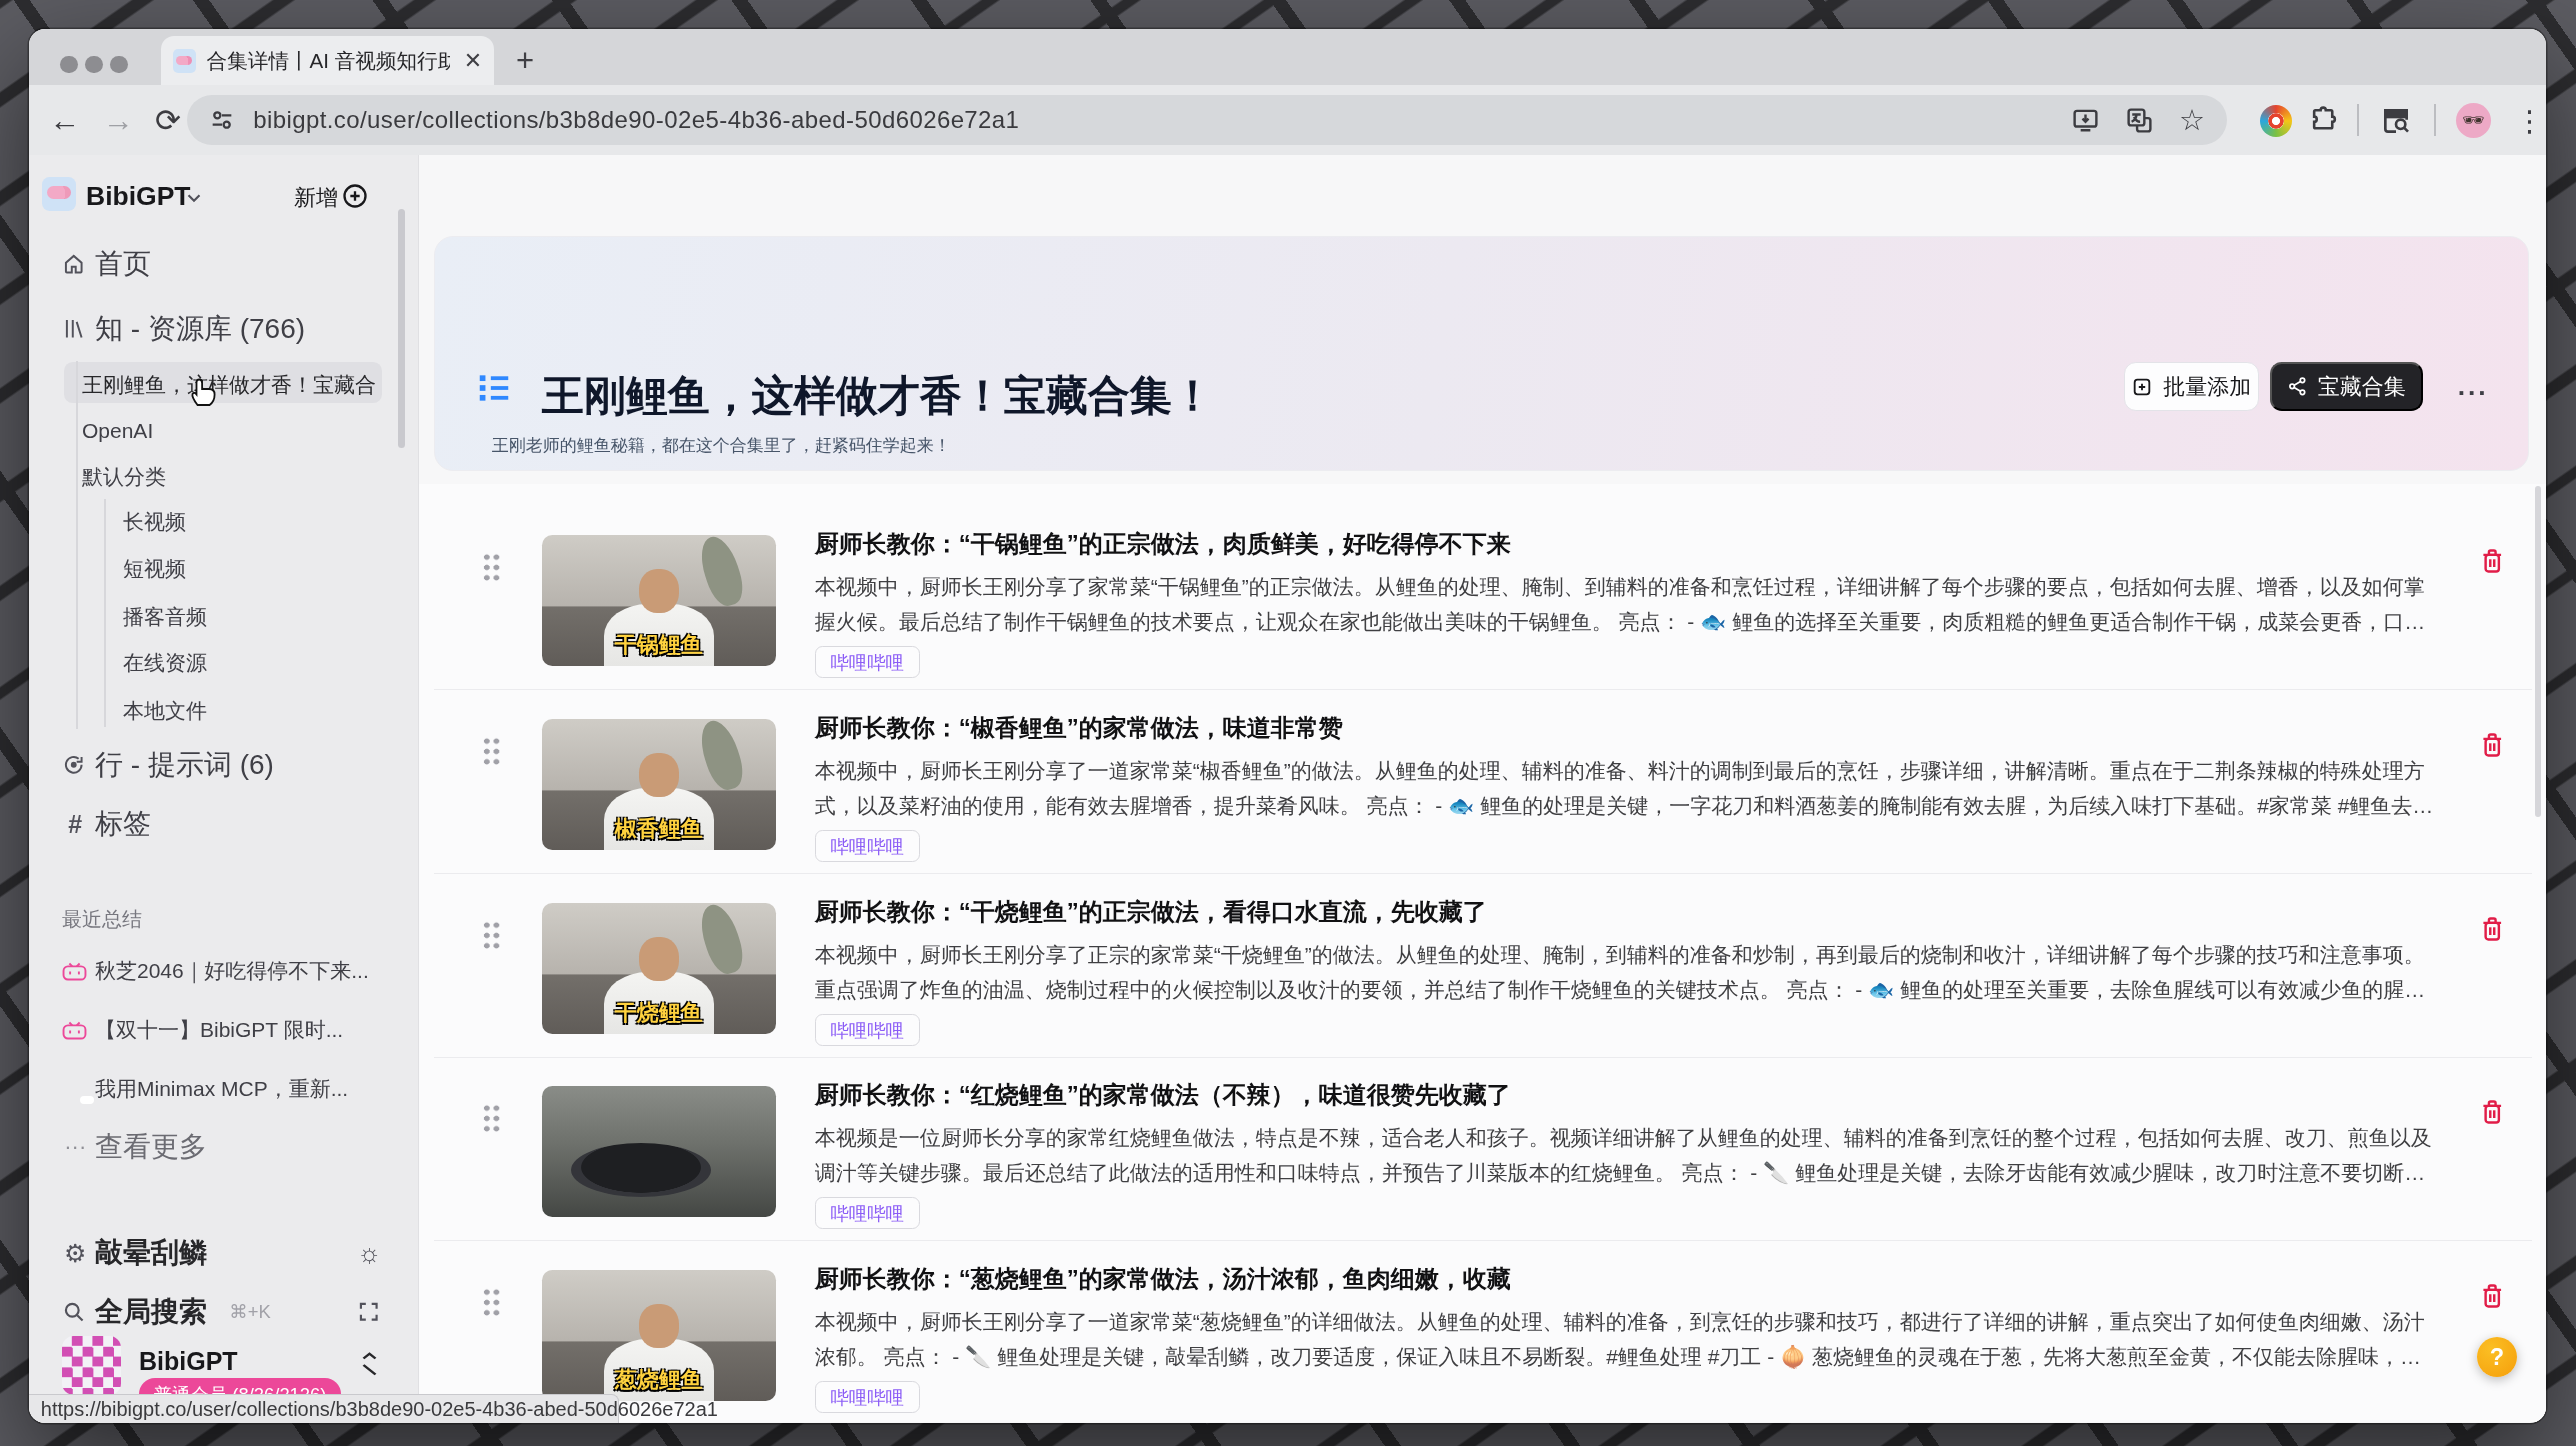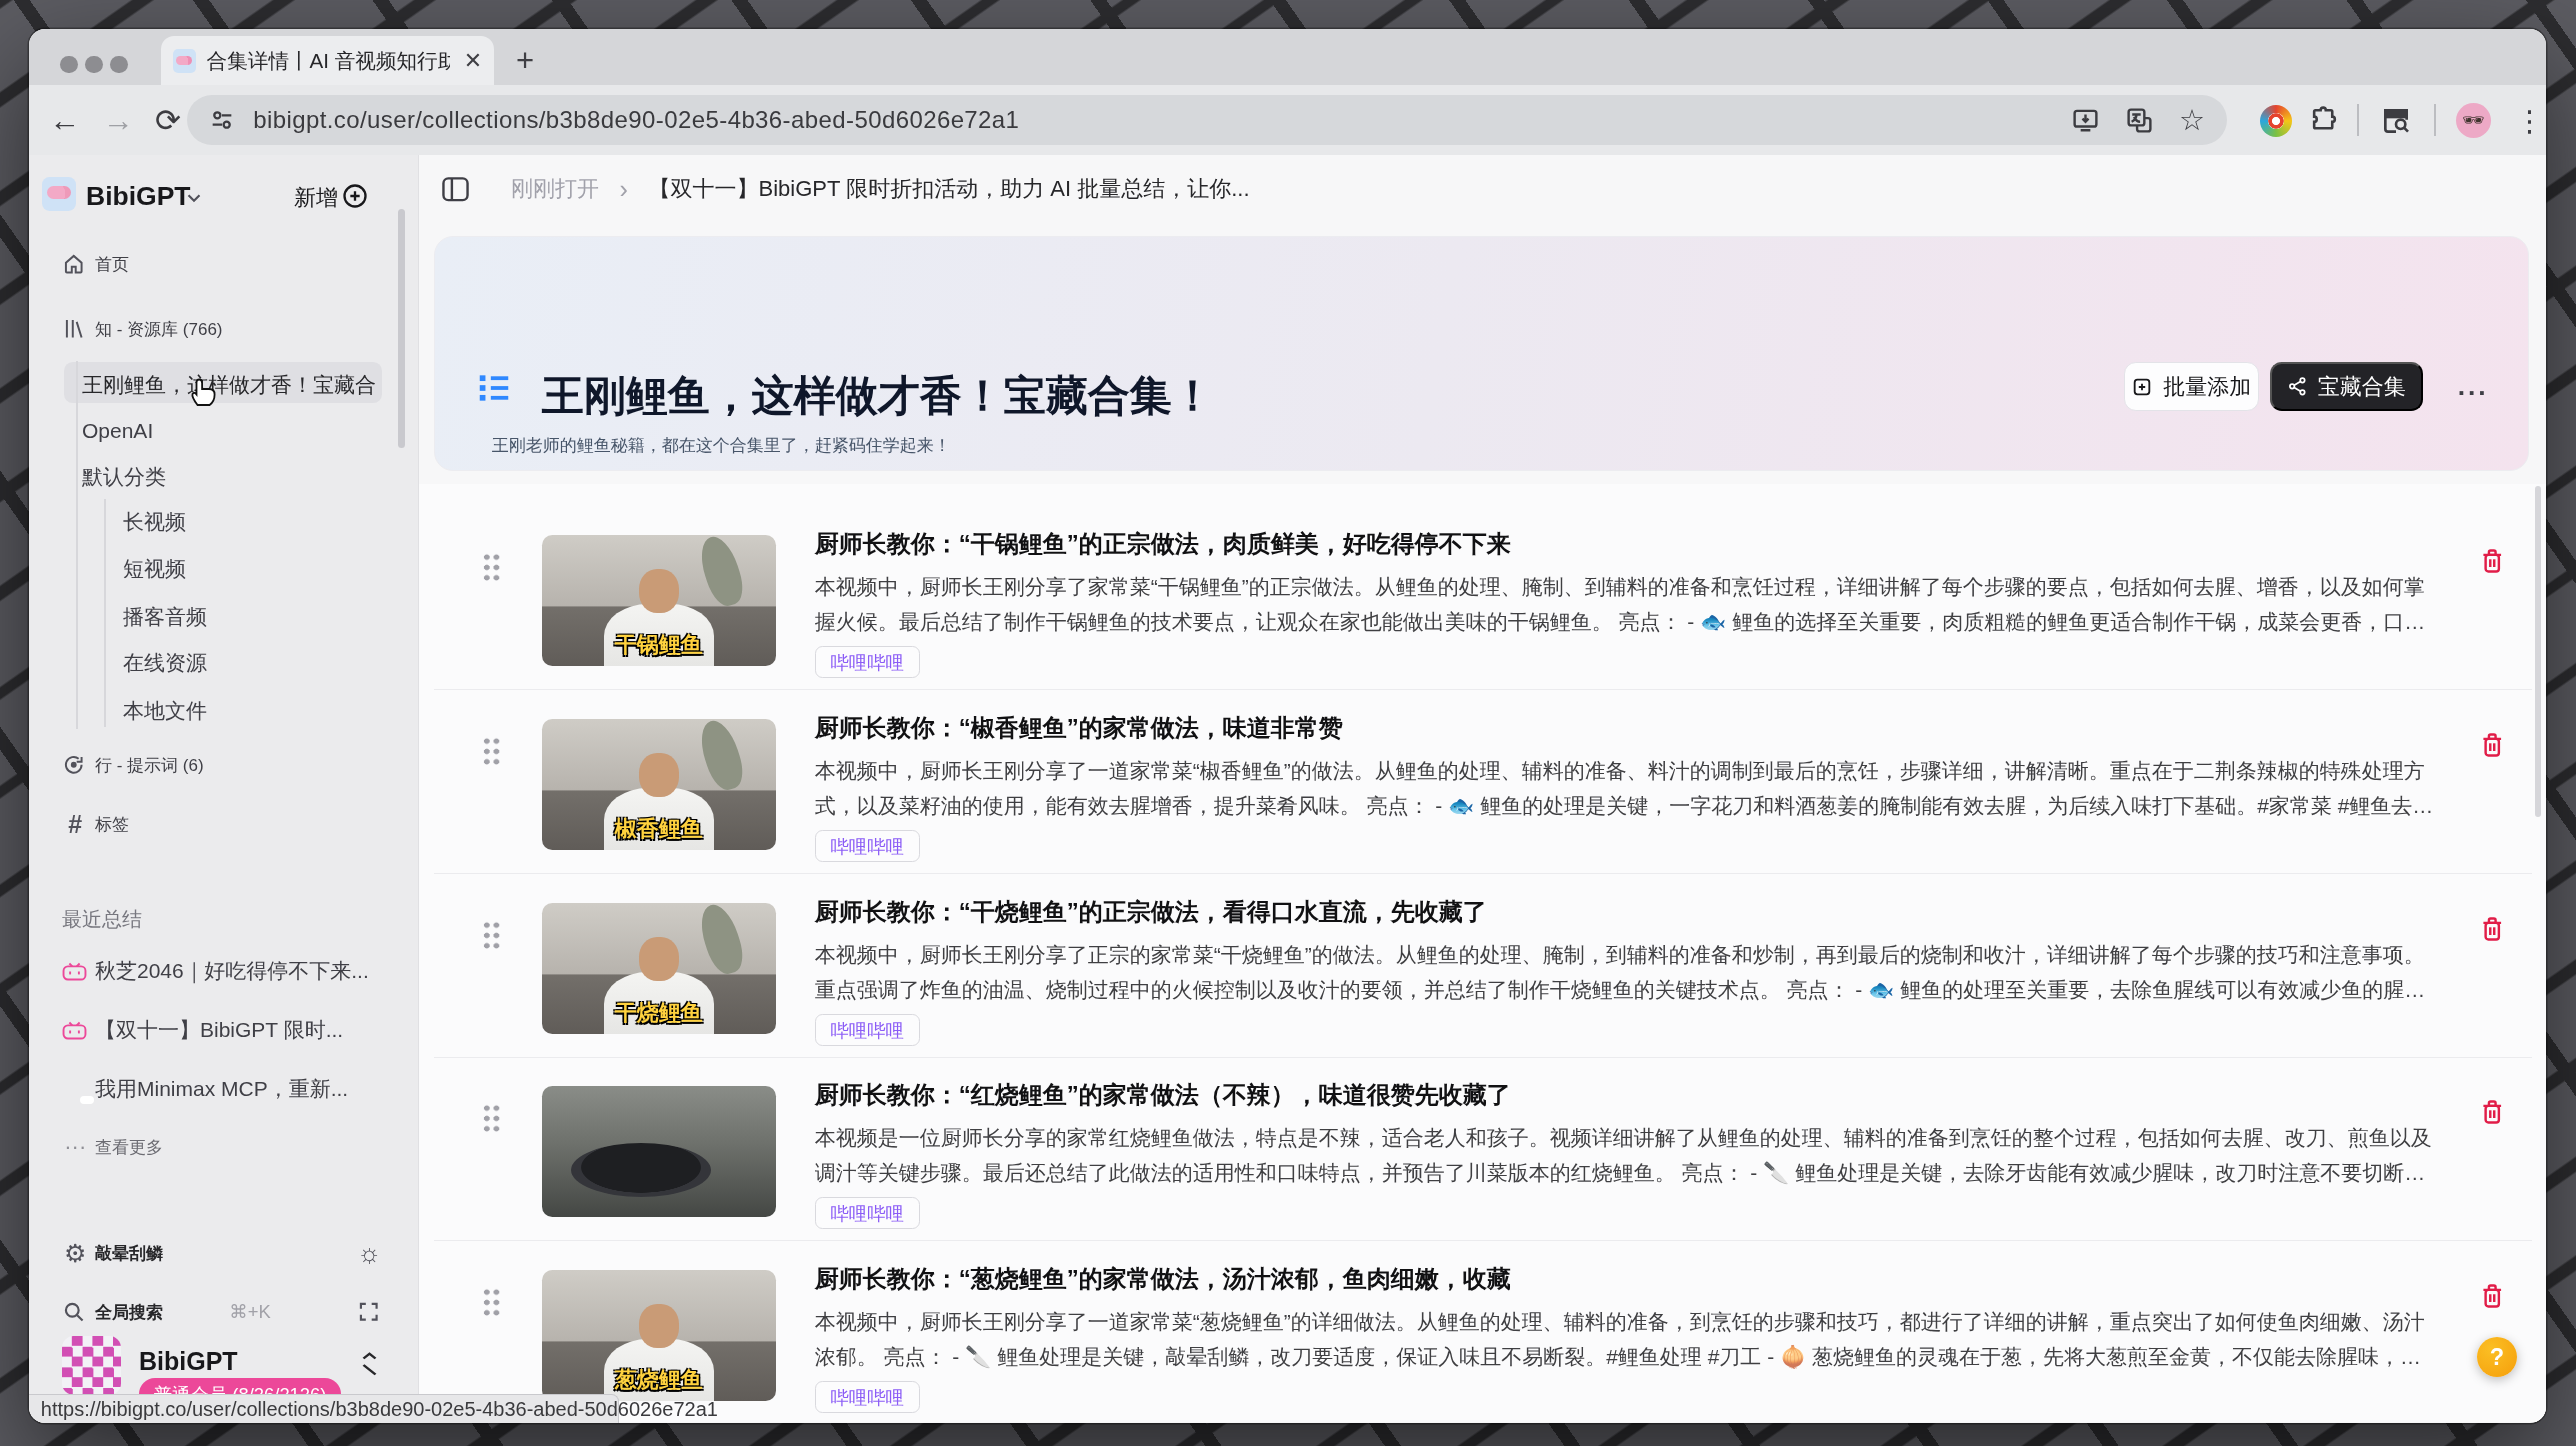--- a/index.html
+++ b/index.html
@@ -50,21 +50,21 @@
   .kebab { font-size:29px; color:#3c3c41; letter-spacing:0; }
 
   
   .app { position:absolute; left:0; top:126px; width:2517px; height:1267px; display:flex; }
   .sidebar { position:relative; width:390px; height:100%; background:#ebebed; border-right:1.5px solid #e0e0e3; flex:0 0 auto; }
   .main { position:relative; flex:1; background:#f7f7f8; overflow:hidden; }
 
   
   .sb-row { position:absolute; left:0; width:100%; height:44px; display:flex; align-items:center; }
   .sb-ic { position:absolute; left:33px; width:26.5px; text-align:center; color:#52525b; }
-  .sb-label { position:absolute; left:66px; font-size:17px; color:#3f3f46; white-space:nowrap; }
+  .sb-label { position:absolute; left:66px; font-size:28px; color:#3f3f46; white-space:nowrap; }
   .sb-sub { position:absolute; left:53px; font-size:21px; color:#3f3f46; white-space:nowrap; }
   .sb-sub2 { position:absolute; left:94px; font-size:21px; color:#3f3f46; white-space:nowrap; }
   .sel-pill { position:absolute; left:35px; top:207px; width:318px; height:41px; background:#dfdfe3; border-radius:8.8px; }
   .sel-text { position:absolute; left:53px; top:216px; width:294px; font-size:21px; color:#27272a;
     white-space:nowrap; overflow:hidden; }
   .guide { position:absolute; width:1.5px; background:#d7d7db; }
   .sb-thumb { position:absolute; left:369px; top:54px; width:6.6px; height:239px; border-radius:3.7px; background:#c9c9ce; }
   .sb-section { position:absolute; left:33px; font-size:20px; color:#77777f; }
   .app-logo { position:absolute; left:13.2px; top:22px; width:34px; height:34px; border-radius:7.4px; background:#cfe2f6; }
   .app-logo i { position:absolute; left:5.1px; top:8.8px; width:23.5px; height:13.2px; border-radius:8.8px;
@@ -372,31 +372,20 @@
         <span class="acct-badge">普通会员 (8/26/2126)</span>
         <span style="position:absolute;left:328px;top:1194px">
           <svg width="25" height="32" viewBox="0 0 24 32" fill="none" stroke="#27272a" stroke-width="2.6">
               <path d="M6 12l6-6 6 6M6 20l6 6 6 6" transform="scale(1,0.8)"></path>
             </svg>
         </span>
       </aside>
 
       <main class="main">
 
-        <div class="crumb">
-          <span style="margin-left:22px">
-            <svg width="29" height="26.5" viewBox="0 0 24 22" fill="none" stroke="#3f3f46" stroke-width="2">
-                <rect x="2" y="2" width="20" height="18" rx="4"></rect>
-                <line x1="9" y1="2" x2="9" y2="20"></line>
-              </svg>
-          </span>
-          <span class="muted" style="margin-left:41px">刚刚打开</span>
-          <span class="muted" style="margin:0 20.6px;font-size:25px">›</span>
-          <span class="cur">【双十一】BibiGPT 限时折扣活动，助力 AI 批量总结，让你...</span>
-        </div>
 
         <section class="card">
           <span style="position:absolute;left:40px;top:132px">
             <svg width="38" height="38" viewBox="0 0 24 24" fill="none" stroke="#2f88ff" stroke-width="2.4">
                 <rect x="3" y="4" width="3.6" height="3.6" fill="#2f88ff" stroke="none"></rect>
                 <rect x="3" y="10.2" width="3.6" height="3.6" fill="#2f88ff" stroke="none"></rect>
                 <rect x="3" y="16.4" width="3.6" height="3.6" fill="#2f88ff" stroke="none"></rect>
                 <line x1="10" y1="5.8" x2="21" y2="5.8"></line>
                 <line x1="10" y1="12" x2="21" y2="12"></line>
                 <line x1="10" y1="18.2" x2="21" y2="18.2"></line>

